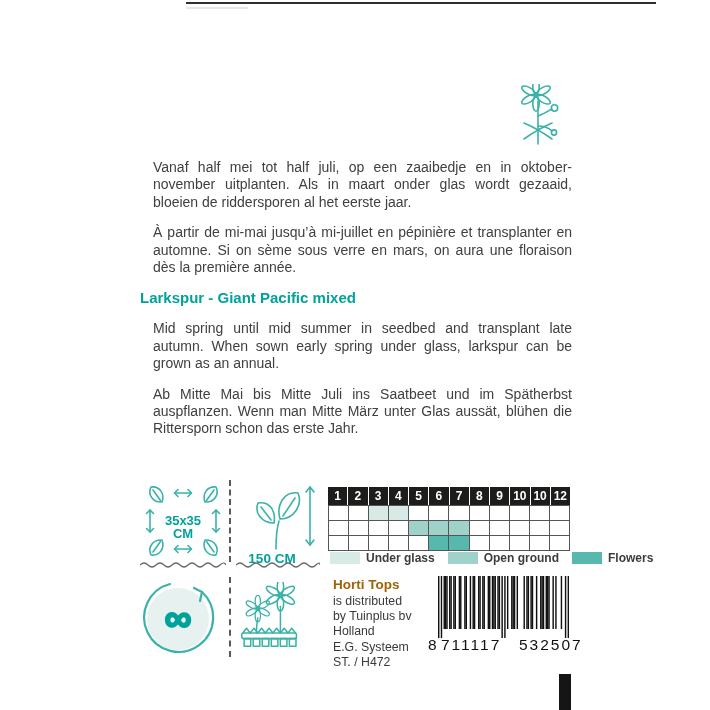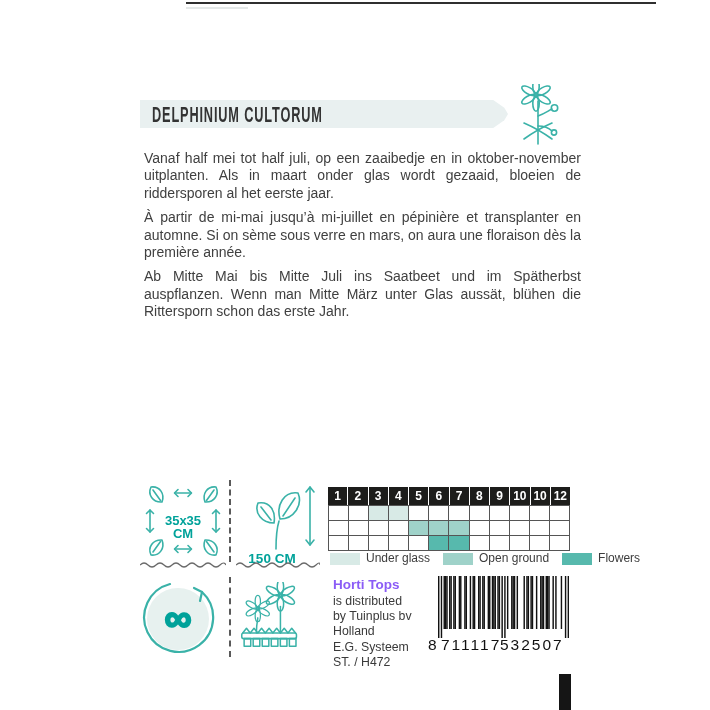--- a/index.html
+++ b/index.html
@@ -22,69 +22,66 @@
   .banner-text{position:absolute;left:12px;top:5px;font-size:15px;font-weight:bold;color:#333;
     letter-spacing:1px;transform:scale(0.85,1.5);transform-origin:left center;white-space:nowrap;}
 
   .sprig{position:absolute;left:509px;top:84px;}
 
   .icon-stroke{stroke:var(--icon-teal);fill:none;stroke-width:1.6;stroke-linecap:round;stroke-linejoin:round;}
 
   .text-col{position:absolute;left:140px;top:146px;width:445px;}
   .section{margin:0 0 7px 0;}
   .section h2{margin:0 0 2px 0;font-size:15px;line-height:18px;font-weight:bold;color:var(--accent);}
-  .section p{margin:4px;font-size:14px;line-height:17.4px;color:var(--text-dark);text-align:justify;}
+  .section p{margin:13px;font-size:14px;line-height:17.4px;color:var(--text-dark);text-align:justify;}
 
   .vdash{position:absolute;left:229px;width:0;border-left:2px dashed #595959;}
   .vdash.row1{top:480px;height:82px;}
   .vdash.row2{top:577px;height:80px;}
   .wavy{position:absolute;top:561px;}
 
   .icon-label{font-family:"Liberation Sans",sans-serif;font-weight:bold;fill:var(--accent);text-anchor:middle;}
 
   .calendar{position:absolute;left:328px;top:487px;width:242px;}
   .cal-months{display:flex;height:18px;}
   .cal-head{flex:1;background:var(--cal-header);color:#fff;font-size:12px;font-weight:bold;
     text-align:center;line-height:18px;border-right:1px solid #fff;box-sizing:border-box;}
   .cal-head:last-child{border-right:none;}
   .cal-body{border-left:1px solid #555;border-top:1px solid #555;}
   .cal-row{display:flex;height:15px;}
   .cal-cell{flex:1;background:#fff;border-right:1px solid #555;border-bottom:1px solid #555;box-sizing:border-box;}
 
   .legend{position:absolute;left:330px;top:551px;display:flex;align-items:center;font-size:12px;color:#3c3c3c;}
-  .legend .item{display:flex;align-items:flex-end;margin-right:13px;}
+  .legend .item{display:flex;align-items:center;margin-right:13px;font-weight:bold;}
   .legend .sw{display:inline-block;width:30px;height:12px;margin-right:6px;}
 
   .perennial{position:absolute;left:140px;top:580px;}
   .tray{position:absolute;left:238px;top:582px;}
 
   .distributor{position:absolute;left:333px;top:577px;color:#3a3a3a;}
-  .distributor .name{font-size:13.5px;font-weight:bold;color:#8b5cf6;margin-bottom:2px;}
+  .distributor .name{font-size:13.5px;font-weight:bold;color:#a16207;margin-bottom:2px;}
   .distributor .line{font-size:12.3px;line-height:15.2px;}
 
   .barcode{position:absolute;left:428px;top:576px;width:142px;height:80px;}
   .barcode svg{position:absolute;left:10px;top:0;width:131px;height:62px;fill:#111;}
   .bc-digits{position:absolute;top:60px;left:0;width:142px;height:18px;font-size:15.5px;color:#111;}
   .bc-digits .d-first{position:absolute;left:0;top:0;}
   .bc-digits .d-left{position:absolute;left:13px;top:0;width:59px;text-align:left;letter-spacing:2px;}
-  .bc-digits .d-right{position:absolute;left:72px;top:0;width:59px;letter-spacing:2px;}
+  .bc-digits .d-right{position:absolute;left:91px;top:0;width:59px;letter-spacing:2px;}
 
   .blackbar{position:absolute;left:559px;top:674px;width:12px;height:36px;background:#151515;}
 </style>
 </head>
 <body>
 
 <div class="page">
 
   <div class="topline"></div>
   <div class="topline2"></div>
 
-  <div class="banner">
-    <span class="banner-text">DELPHINIUM CULTORUM</span>
-  </div>
 
   <svg class="sprig" width="56" height="62" viewBox="0 0 56 62">
     <g class="icon-stroke">
       <path d="M29 17 V60"></path>
       <g transform="translate(27,11)">
         <ellipse cx="0" cy="-8.6" rx="3.2" ry="7.6"></ellipse>
         <ellipse cx="0" cy="-8.6" rx="3.2" ry="7.6" transform="rotate(60)"></ellipse>
         <ellipse cx="0" cy="-8.6" rx="3.2" ry="7.6" transform="rotate(120)"></ellipse>
         <ellipse cx="0" cy="-8.6" rx="3.2" ry="7.6" transform="rotate(180)"></ellipse>
         <ellipse cx="0" cy="-8.6" rx="3.2" ry="7.6" transform="rotate(240)"></ellipse>
@@ -99,20 +96,24 @@
       <path d="M43 39 Q29 45 15 55"></path>
     </g>
   </svg>
 
   <div class="text-col">
     <div class="section">
       <p>Vanaf half mei tot half juli, op een zaaibedje en in oktober-november uitplanten. Als in maart onder glas wordt gezaaid, bloeien de riddersporen al het eerste jaar.</p>
     </div>
     <div class="section">
       <p>À partir de mi-mai jusqu’à mi-juillet en pépinière et transplanter en automne. Si on sème sous verre en mars, on aura une floraison dès la première année.</p>
+    </div>
+    <div class="section">
+      <h2>Larkspur - Giant Pacific mixed</h2>
+      <p>Mid spring until mid summer in seedbed and transplant late autumn. When sown early spring under glass, larkspur can be grown as an annual.</p>
     </div>
     <div class="section">
       <p>Ab Mitte Mai bis Mitte Juli ins Saatbeet und im Spätherbst auspflanzen. Wenn man Mitte März unter Glas aussät, blühen die Rittersporn schon das erste Jahr.</p>
     </div>
   </div>
 
   <svg style="position:absolute;left:138px;top:480px;" width="90" height="82" viewBox="0 0 90 82">
     <g class="icon-stroke">
       <g transform="translate(27,5) scale(-1,1)">
           <path d="M3 17 C 0 9, 5 1, 14 2 C 17.5 9.5, 12.5 17.5, 3 17 Z"></path>

